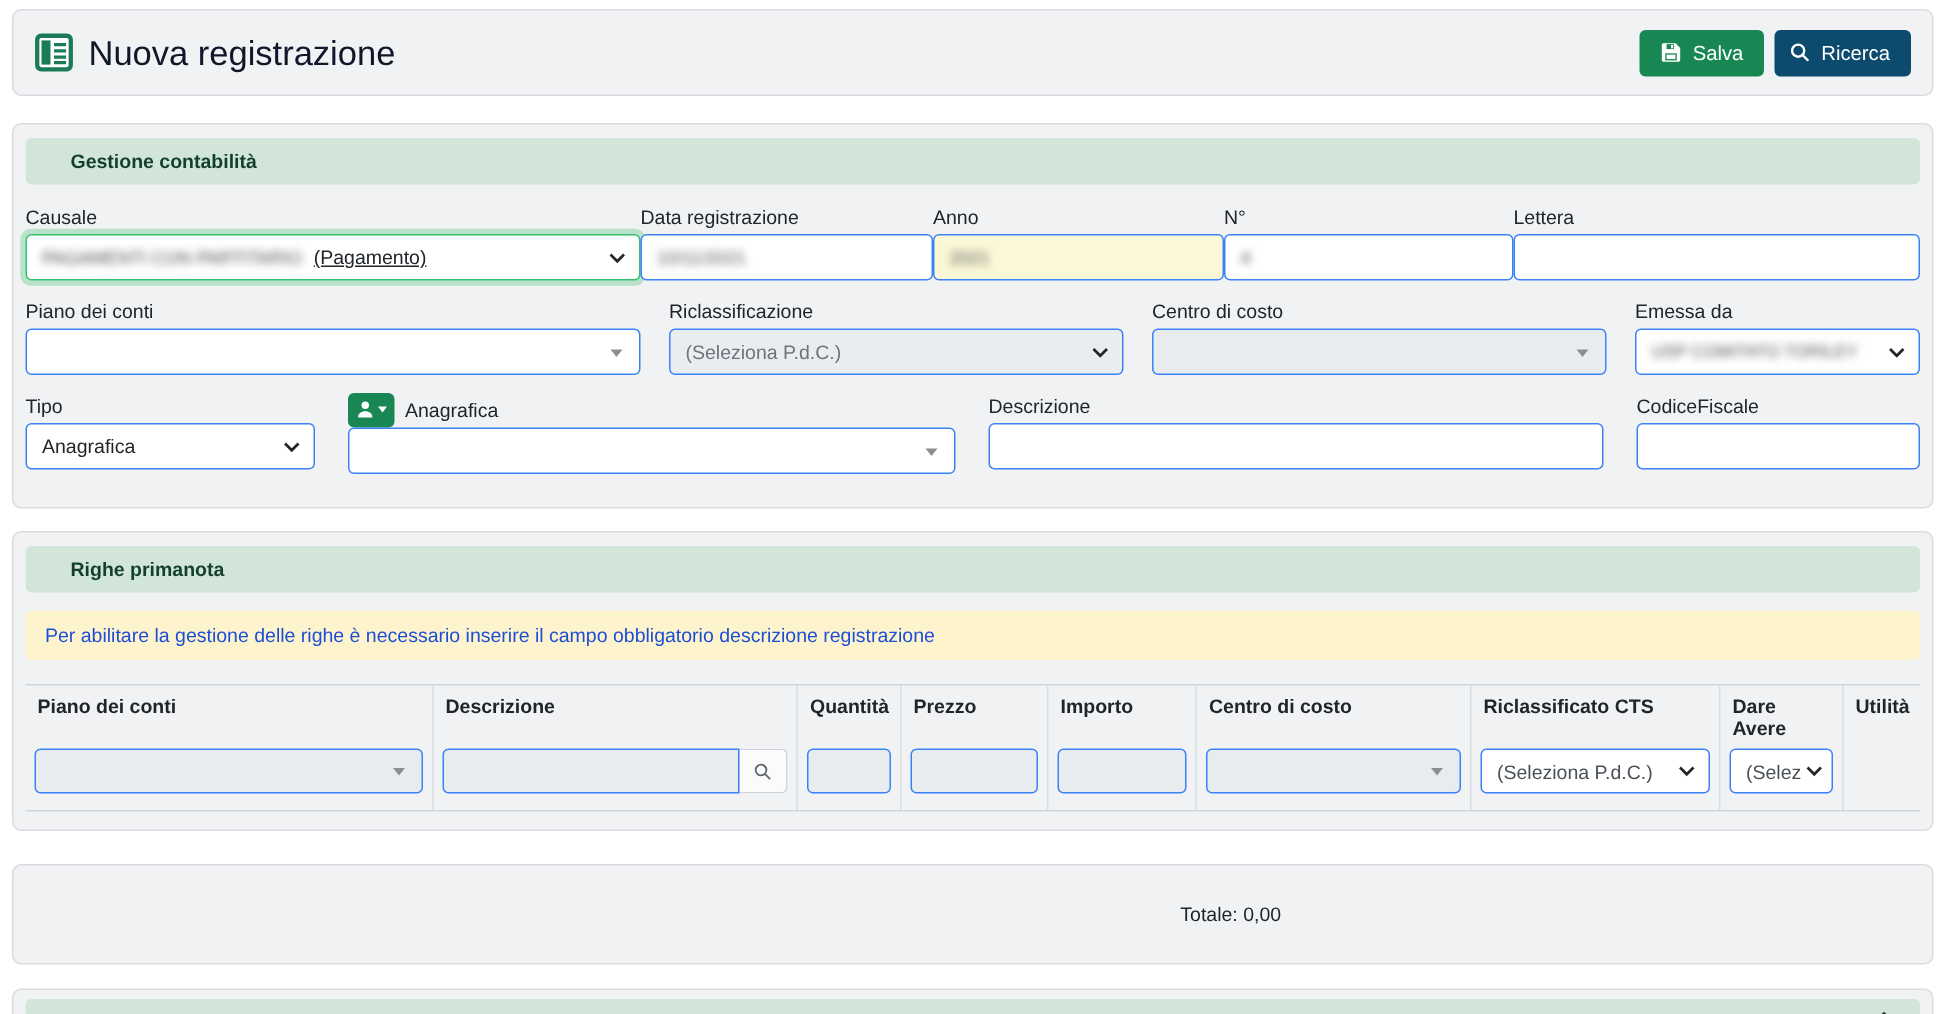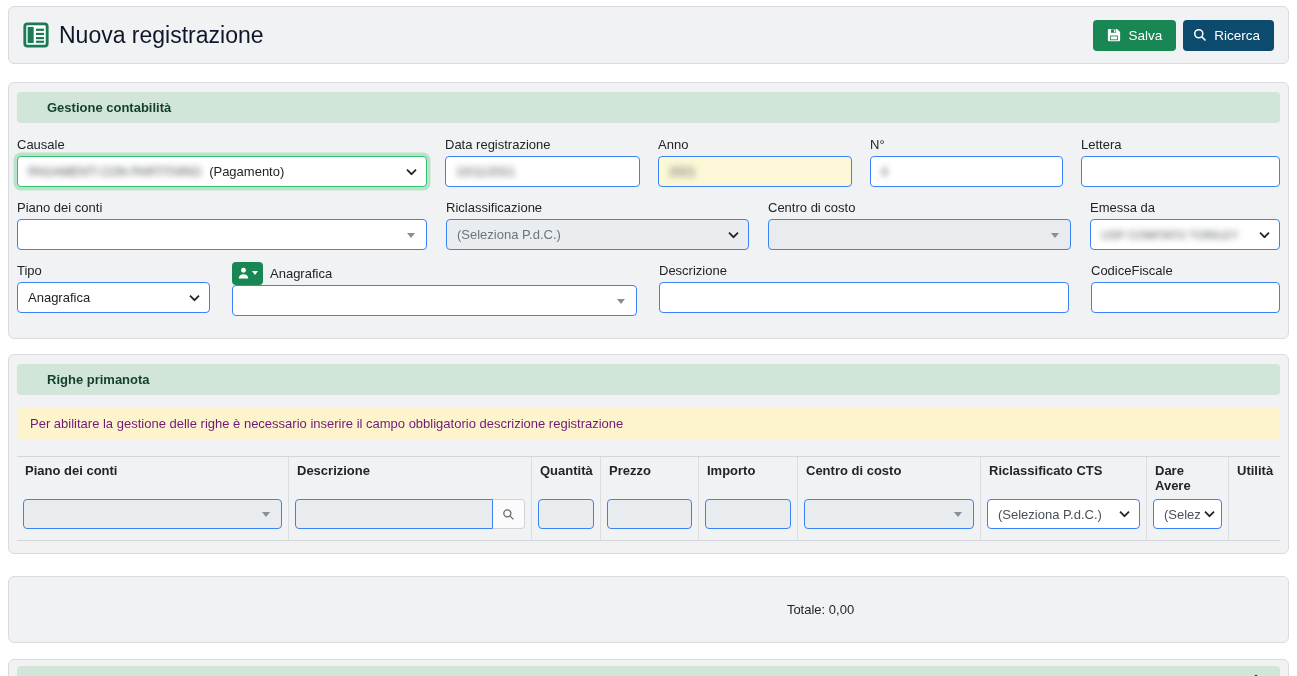--- a/index.html
+++ b/index.html
@@ -21,21 +21,21 @@
   .btn-search { background:#0c4a6e;padding-left:10px; }
 
   
   .section-bar { background:#d1e5d9; border-radius:4px; margin:9px 8px; padding:8px 12px 8px 30px;
                  font-weight:bold; font-size:13px; color:#123f2e;
                  display:flex; align-items:center; justify-content:space-between; }
 
   
   .gestione-card { margin-bottom:15px; padding-bottom:6px; }
   .form-area { padding:4px 8px 12px; }
-  .frow { display:grid; column-gap:18px; margin-bottom:12px; }
+  .frow { display:grid; margin-bottom:12px; }
   .frow:last-child { margin-bottom:4px; }
   .frow1 { grid-template-columns:410px 195px 194px 193px 1fr; }
   .frow2 { grid-template-columns:410px 303px 303px 1fr; column-gap:19px; }
   .frow3 { grid-template-columns:193px 405px 410px 1fr; column-gap:22px; }
   .flabel { display:block; font-size:13px; height:20px; line-height:18px; }
   .flabel-row { display:flex; align-items:center; height:22px; margin-bottom:1px; gap:7px; }
 
   .control { position:relative; height:31px; border:1px solid #3b82f6; border-radius:4px;
              background:#fff; font-size:13px; display:flex; align-items:center;
              padding:0 10px; width:100%; overflow:hidden; white-space:nowrap; }
@@ -51,21 +51,21 @@
   .anno-bg { background:#fcf8d7; }
   .redacted { filter:blur(3px); color:#4a4f54; }
 
   .btn-person { width:31px; height:23px; background:#198754; border:none; border-radius:4px;
                 display:inline-flex; align-items:center; justify-content:center; gap:3px; cursor:pointer; }
   .person-caret { width:0; height:0; border-left:3.5px solid transparent;
                   border-right:3.5px solid transparent; border-top:4px solid #fff; }
 
   
   .righe-card { margin-bottom:22px; padding-bottom:12px; }
-  .alert-warning { background:#fdf3cd; color:#701a75; border-radius:4px; margin:12px 8px;
+  .alert-warning { background:#fdf3cd; color:#1d4ed8; border-radius:4px; margin:12px 8px;
                    padding:9px 13px; font-size:13px; }
   .ptable { margin:16px 8px 0; border-top:1px solid #d2d5da; border-bottom:1px solid #d2d5da;
             display:grid; grid-template-columns:272px 243px 69px 98px 99px 183px 166px 82px 1fr; }
   .th { font-weight:bold; font-size:13px; padding:6px 8px 3px; border-right:1px solid #dadde1; }
   .td { padding:3px 6px 11px; border-right:1px solid #dadde1; }
   .th:nth-child(9), .td:nth-child(18) { border-right:none; }
   .td .control { height:30px; }
   .igroup { display:flex; }
   .igroup .control { border-top-right-radius:0; border-bottom-right-radius:0; }
   .igroup-btn { width:36px; height:30px; background:#fbfbfc; border:1px solid #ced4da; border-left:none;
@@ -129,21 +129,21 @@
       <span>Gestione contabilità</span>
     </div>
 
     <div class="form-area">
 
       <div class="frow frow1">
         <div>
           <span class="flabel">Causale</span>
           <div class="control select focus-green">
             <span class="redacted" style="font-size:12px;">PAGAMENTI CON PARTITARIO</span>
-            <span style="margin-left:8px;">(Pagamento)</span>
+            <span style="margin-left:8px;text-decoration:underline;">(Pagamento)</span>
             <span class="chev">
               <svg width="11" height="7" viewBox="0 0 11 7" fill="none">
                   <path d="M1 1.2l4.5 4.5L10 1.2" stroke="#212529" stroke-width="1.8"></path>
                 </svg>
             </span>
           </div>
         </div>
         <div>
           <span class="flabel">Data registrazione</span>
           <div class="control">

